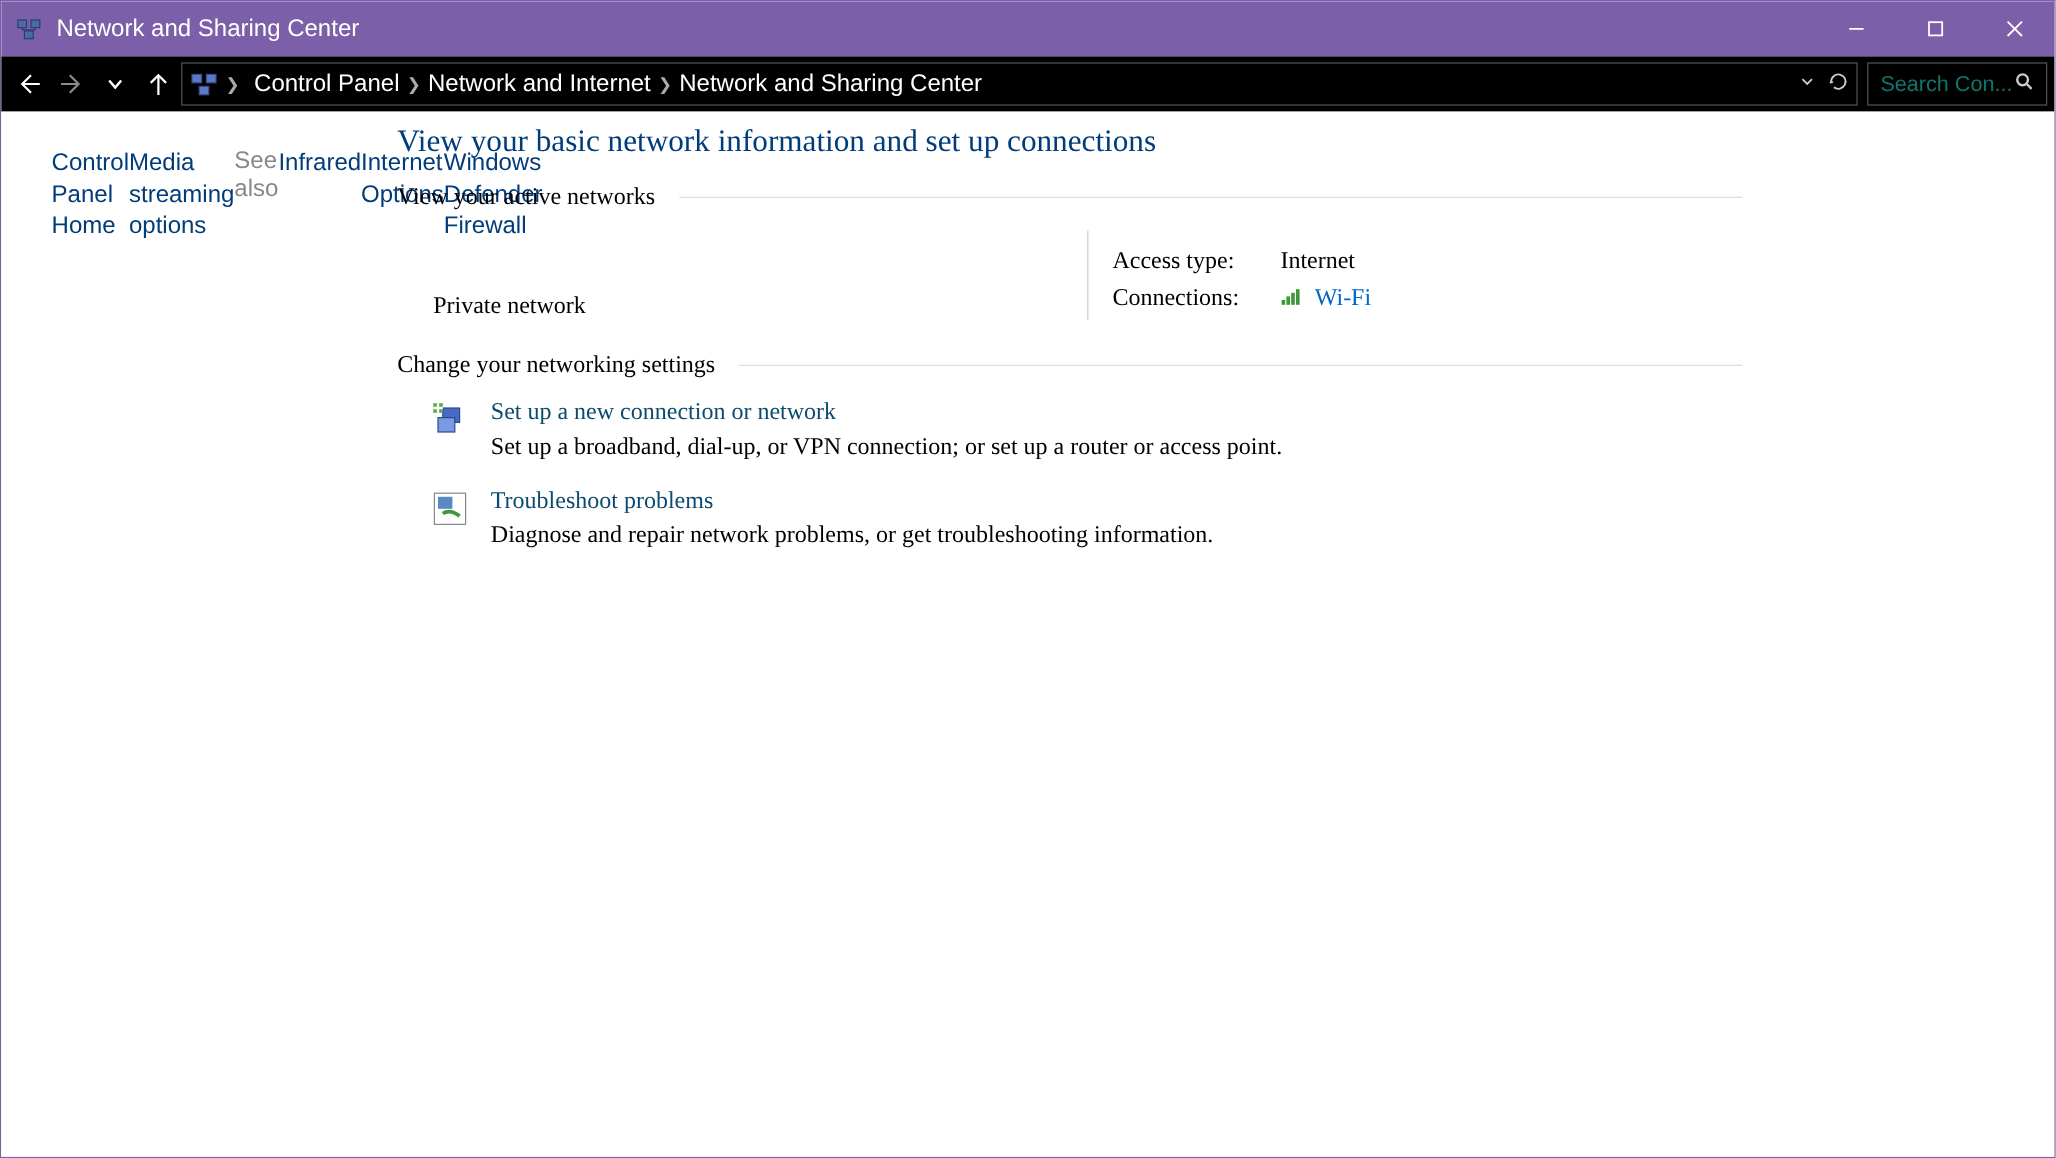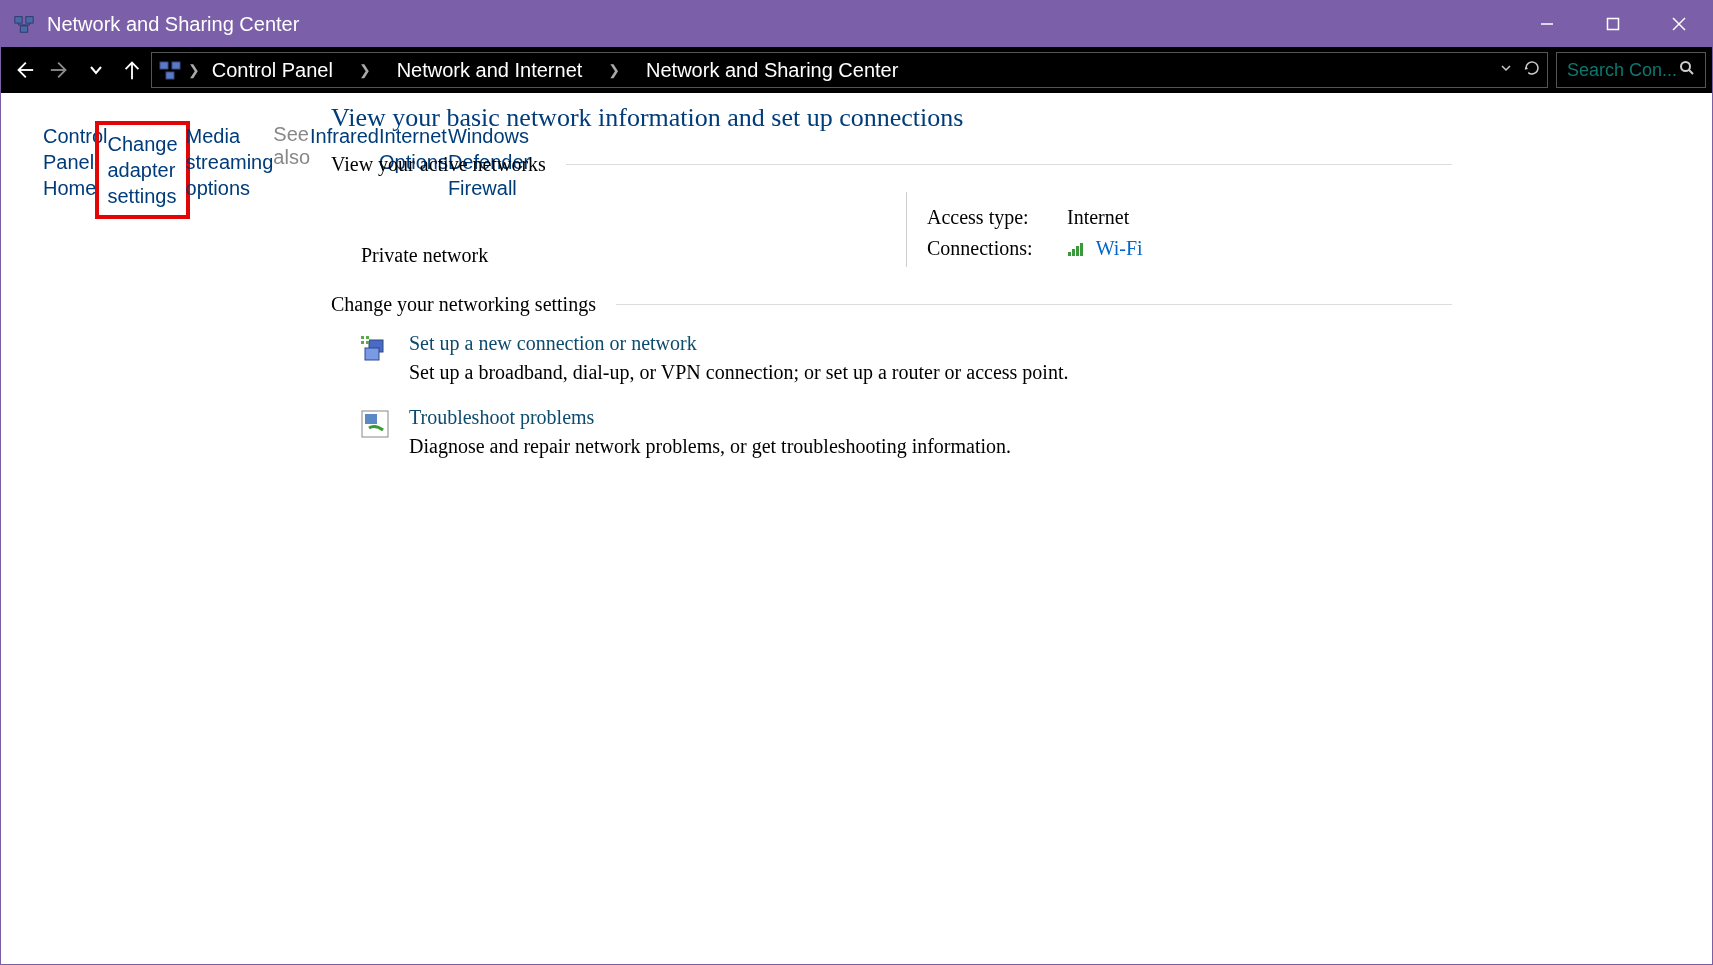--- a/index.html
+++ b/index.html
@@ -12,21 +12,21 @@
   .titlebar-controls { display:flex; height:100%;}
   .titlebar-btn { width: 66px; height: 100%; display:flex; align-items:center; justify-content:center; }
   .titlebar-btn svg { stroke:#fff; stroke-width:1.5; fill:none;}
   
   
   .addrbar { height: 46px; background: #000; display:flex; align-items:center; padding: 4px 6px; gap:2px;}
   .nav-btn { width: 34px; height: 34px; display:flex; align-items:center; justify-content:center; }
   .nav-btn svg { stroke:#fff; stroke-width:2; fill:none; }
   .addr-field { flex:1; height:36px; background:#000; border:1px solid #555; display:flex; align-items:center; padding:0 6px; gap:6px;}
   .addr-icon { width:24px; height:24px; }
-  .breadcrumb { display:flex; align-items:center; color:#fff; font-size:20px; gap:20px;}
+  .breadcrumb { display:flex; align-items:center; color:#fff; font-size:20px; gap:0;}
   .crumb { padding: 0 6px; white-space:nowrap;}
   .crumb-sep { color:#aaa; font-size:14px;}
   .addr-right { margin-left:auto; display:flex; align-items:center; gap:10px; color:#ccc;}
   .search-field { width:150px; height:36px; background:#000; border:1px solid #555; color:#0f766e; display:flex; align-items:center; padding:0 10px; font-size:18px; justify-content:space-between; margin-left:6px;}
   
   
   .content { display:flex; flex:1; background:#fff;}
   .sidebar { width: 300px; padding: 24px 18px 24px 42px; display:flex; flex-direction:row;}
   .side-link { color:#003c7a; font-size:20px; padding:6px 0; cursor:pointer; line-height:1.3; }
   .side-link.highlight { border:4px solid #e30505; padding: 6px 8px; margin-left:-12px; margin-right:-4px; margin-top:4px; margin-bottom:4px; display:inline-block;}
@@ -144,21 +144,20 @@
           <circle cx="6.5" cy="6.5" r="4.5" stroke="#ccc" fill="none" stroke-width="2"></circle>
           <line x1="10" y1="10" x2="14" y2="14" stroke="#ccc" stroke-width="2"></line>
         </svg></span>
   </div>
 </div>
 
 <div class="content">
   <div class="sidebar">
     <div class="side-link">Control Panel Home</div>
     <div style="height:18px"></div>
-    <div><span class="side-link highlight">Change adapter settings</span></div>
     <div class="side-link">Media streaming options</div>
     <div class="side-spacer"></div>
     <div class="see-also">See also</div>
     <div class="side-link">Infrared</div>
     <div class="side-link">Internet Options</div>
     <div class="side-link">Windows Defender Firewall</div>
     <div style="height:20px"></div>
   </div>
 
   <div class="main">

